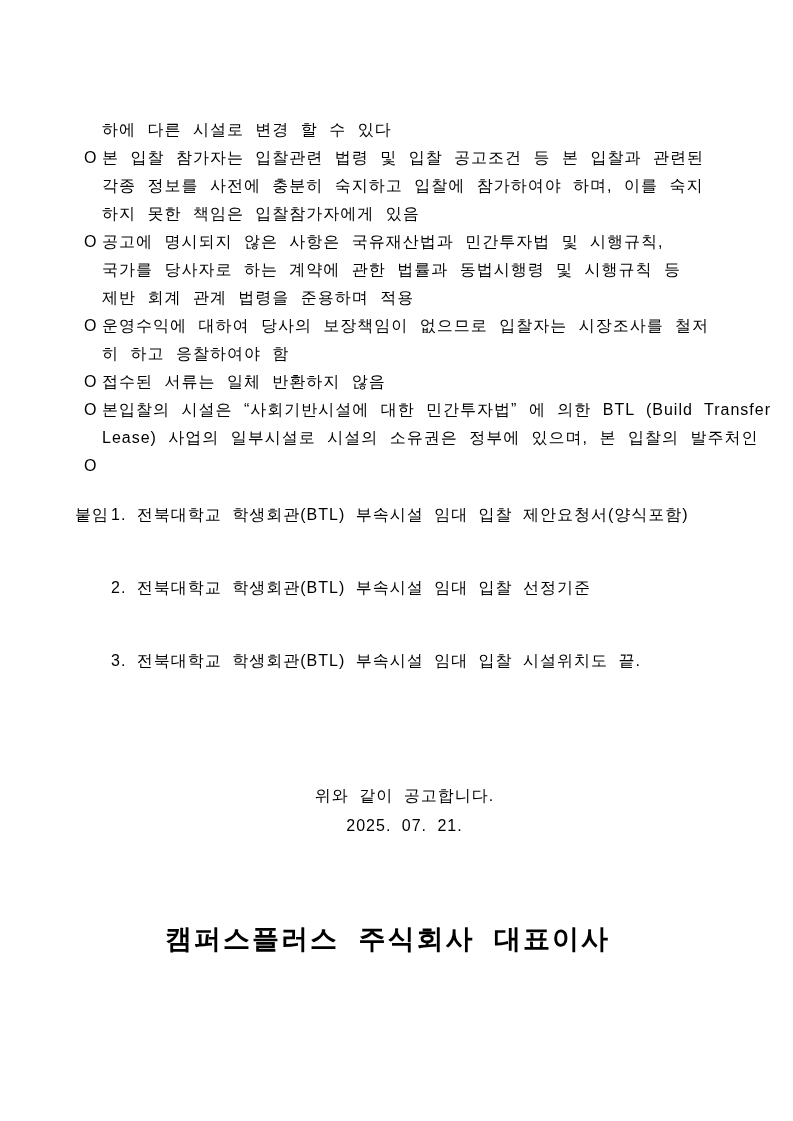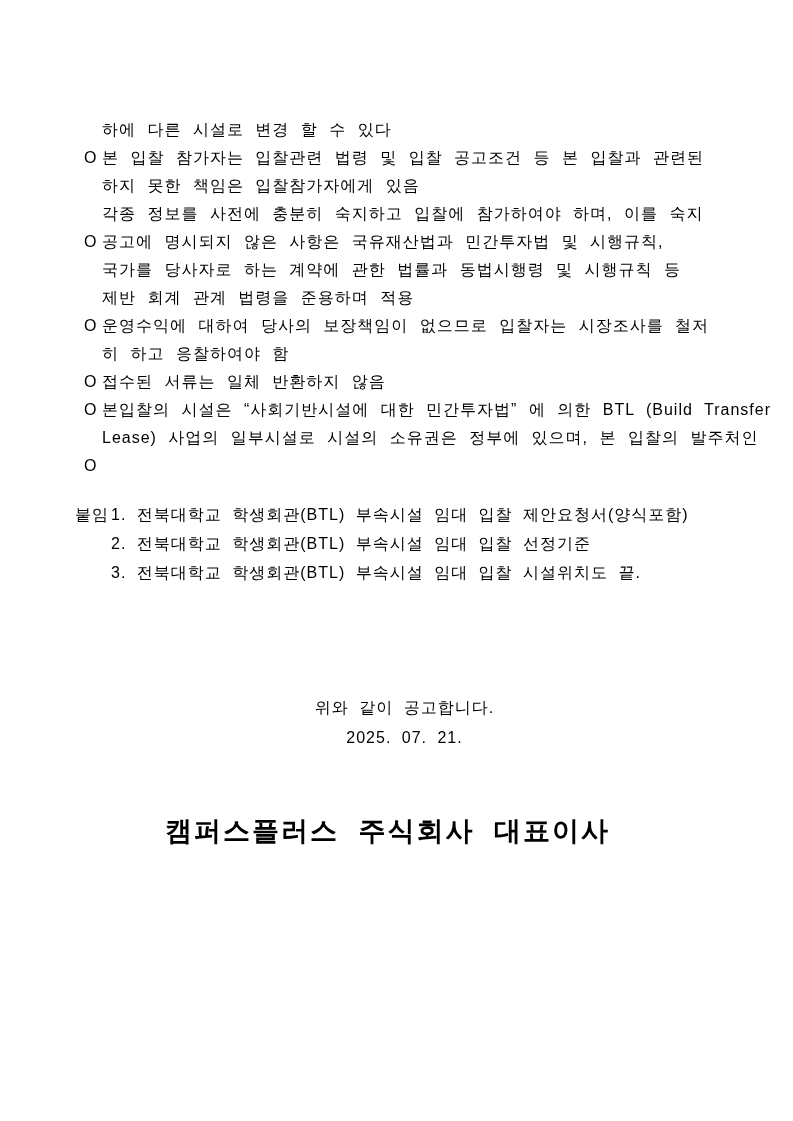--- a/index.html
+++ b/index.html
@@ -47,20 +47,21 @@
   
   .att-block {
     margin-top: 48px;
   }
   .att-row {
     margin-left: 75px;
     line-height: 29px;
     letter-spacing: 1px;
     word-spacing: 5px;
     white-space: nowrap;
+    margin-top: 44px;
   }
   .att-row.indent {
     margin-left: 111px;
   }
   .att-label {
     display: inline-block;
     width: 36px;
     letter-spacing: 1px;
   }
   
@@ -69,21 +70,21 @@
     text-align: center;
   }
   .closing-line {
     line-height: 30px;
     letter-spacing: 1px;
     word-spacing: 5px;
     padding-left: 34px;
   }
   
   .signature-block {
-    margin-top: 60px;
+    margin-top: 80px;
     text-align: center;
   }
   .signature {
     font-size: 27px;
     font-weight: bold;
     line-height: 36px;
     letter-spacing: 2px;
     word-spacing: 10px;
   }
 </style>
@@ -92,22 +93,22 @@
 
 <div class="page">
 
   <div class="body-block">
 
     <div class="bline">하에 다른 시설로 변경 할 수 있다</div>
 
     <div class="bullet-item">
       <span class="marker">O</span>
       <div class="bline">본 입찰 참가자는 입찰관련 법령 및 입찰 공고조건 등 본 입찰과 관련된</div>
+      <div class="bline">각종 정보를 사전에 충분히 숙지하고 입찰에 참가하여야 하며, 이를 숙지</div>
       <div class="bline">하지 못한 책임은 입찰참가자에게 있음</div>
-      <div class="bline">각종 정보를 사전에 충분히 숙지하고 입찰에 참가하여야 하며, 이를 숙지</div>
     </div>
 
     <div class="bullet-item">
       <span class="marker">O</span>
       <div class="bline">공고에 명시되지 않은 사항은 국유재산법과 민간투자법 및 시행규칙,</div>
       <div class="bline">국가를 당사자로 하는 계약에 관한 법률과 동법시행령 및 시행규칙 등</div>
       <div class="bline">제반 회계 관계 법령을 준용하며 적용</div>
     </div>
 
     <div class="bullet-item">

